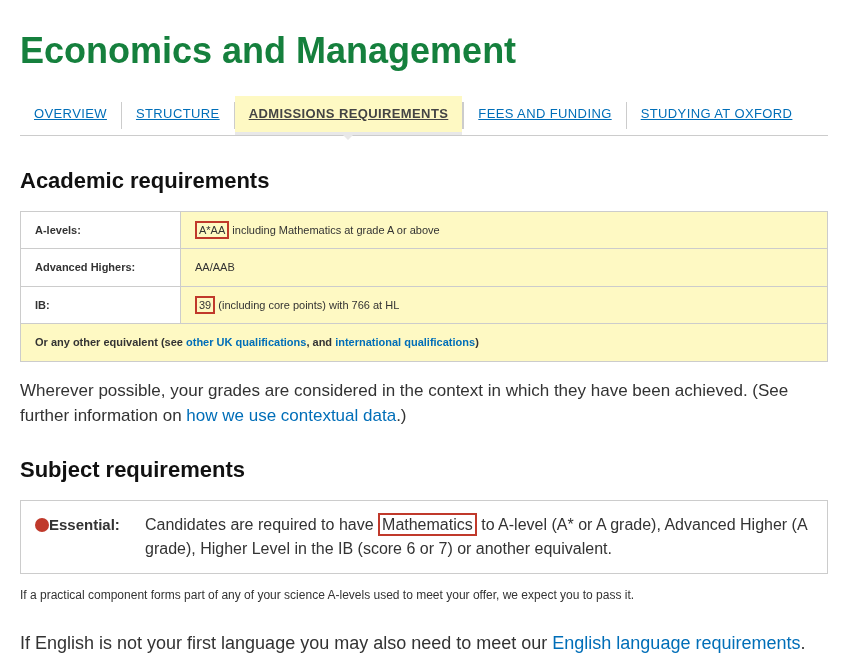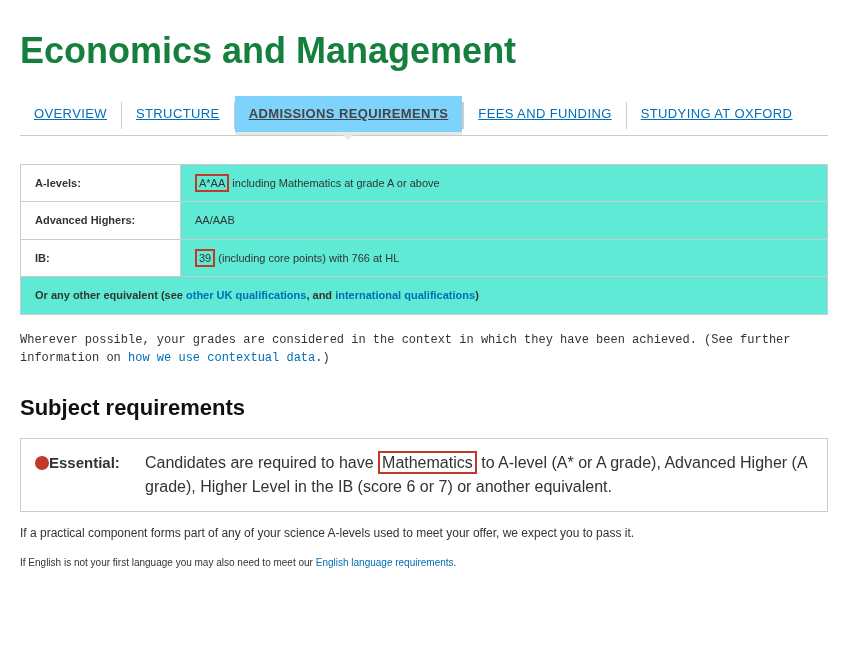--- a/index.html
+++ b/index.html
@@ -36,21 +36,21 @@
       border: none;
       background: none;
       text-transform: uppercase;
       letter-spacing: 0.03em;
       border-bottom: 3px solid transparent;
       position: relative;
       white-space: nowrap;
     }
     .nav-tab.active {
       color: #444;
-      background: #7dd3fc;
+      background: #fef9c3;
       border-bottom: 3px solid #e8e8e8;
       font-weight: bold;
     }
     .nav-tab.active::after {
       content: '';
       position: absolute;
       bottom: -8px;
       left: 50%;
       transform: translateX(-50%);
       border-left: 8px solid transparent;
@@ -84,39 +84,38 @@
       vertical-align: top;
       font-size: 11px;
     }
     .requirements-table td:first-child {
       font-weight: bold;
       white-space: nowrap;
       width: 160px;
       background: #fff;
     }
     .requirements-table td:last-child {
-      background: #5eead4;
+      background: #fef9c3;
     }
     .highlight-box {
       display: inline;
       border: 2px solid #c0392b;
       padding: 1px 2px;
     }
     a.link {
       color: #006eb8;
       text-decoration: none;
     }
     .or-row td {
       font-weight: normal;
     }
     .contextual-note {
-      font-size: 12px;
+      font-size: 17px;
       color: #333;
       margin-bottom: 0;
-      font-family: Liberation Mono, monospace;
     }
     .contextual-note a.link {
       color: #006eb8;
     }
 
     
     .subject-section {
       margin-top: 24px;
     }
     .subject-row {
@@ -148,23 +147,23 @@
       color: #333;
       flex: 1;
     }
     .practical-note {
       font-size: 12px;
       color: #333;
       margin-top: 12px;
       line-height: 1.6;
     }
     .english-note {
-      font-size: 10px;
-      color: #333;
-      margin-top: 12px;
+      font-size: 18px;
+      color: #333;
+      margin-top: 24px;
       line-height: 1.6;
     }
   </style>
 </head>
 <body>
 
 <div class="page-wrapper">
 
   <h1>Economics and Management</h1>
 
@@ -175,20 +174,21 @@
     <div class="nav-divider"></div>
     <a class="nav-tab active" href="#">ADMISSIONS REQUIREMENTS</a>
     <div class="nav-divider"></div>
     <div class="nav-divider"></div>
     <a class="nav-tab" href="#">FEES AND FUNDING</a>
     <div class="nav-divider"></div>
     <a class="nav-tab" href="#">STUDYING AT OXFORD</a>
   </nav>
 
   <section>
+    <h2>Academic requirements</h2>
     <table class="requirements-table">
       <tbody>
 
         <tr>
           <td>A-levels:</td>
           <td>
             <span class="highlight-box">A*AA</span><span> including Mathematics at grade A or above</span>
           </td>
         </tr>
 

